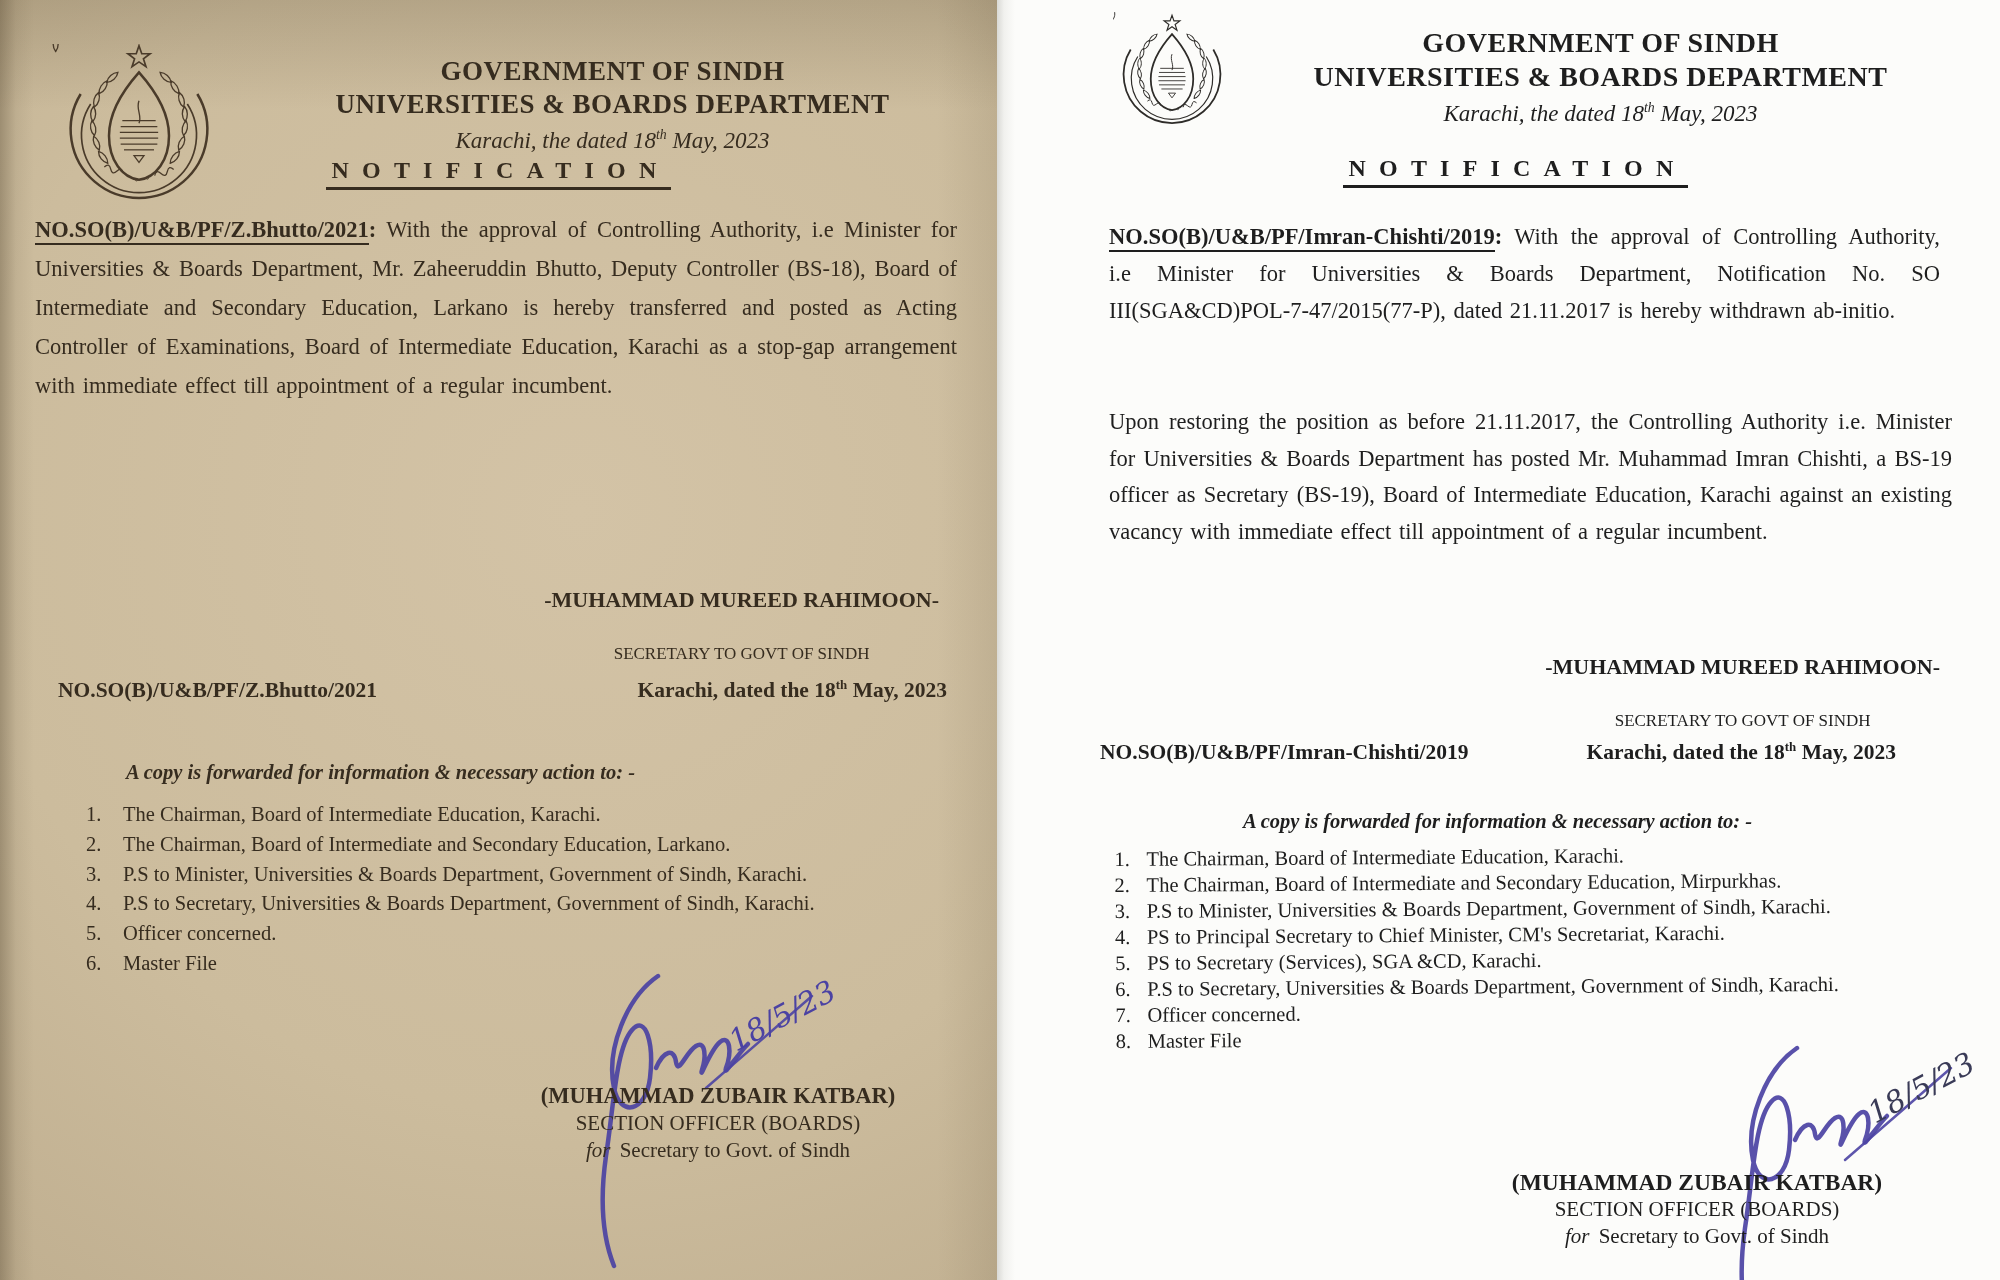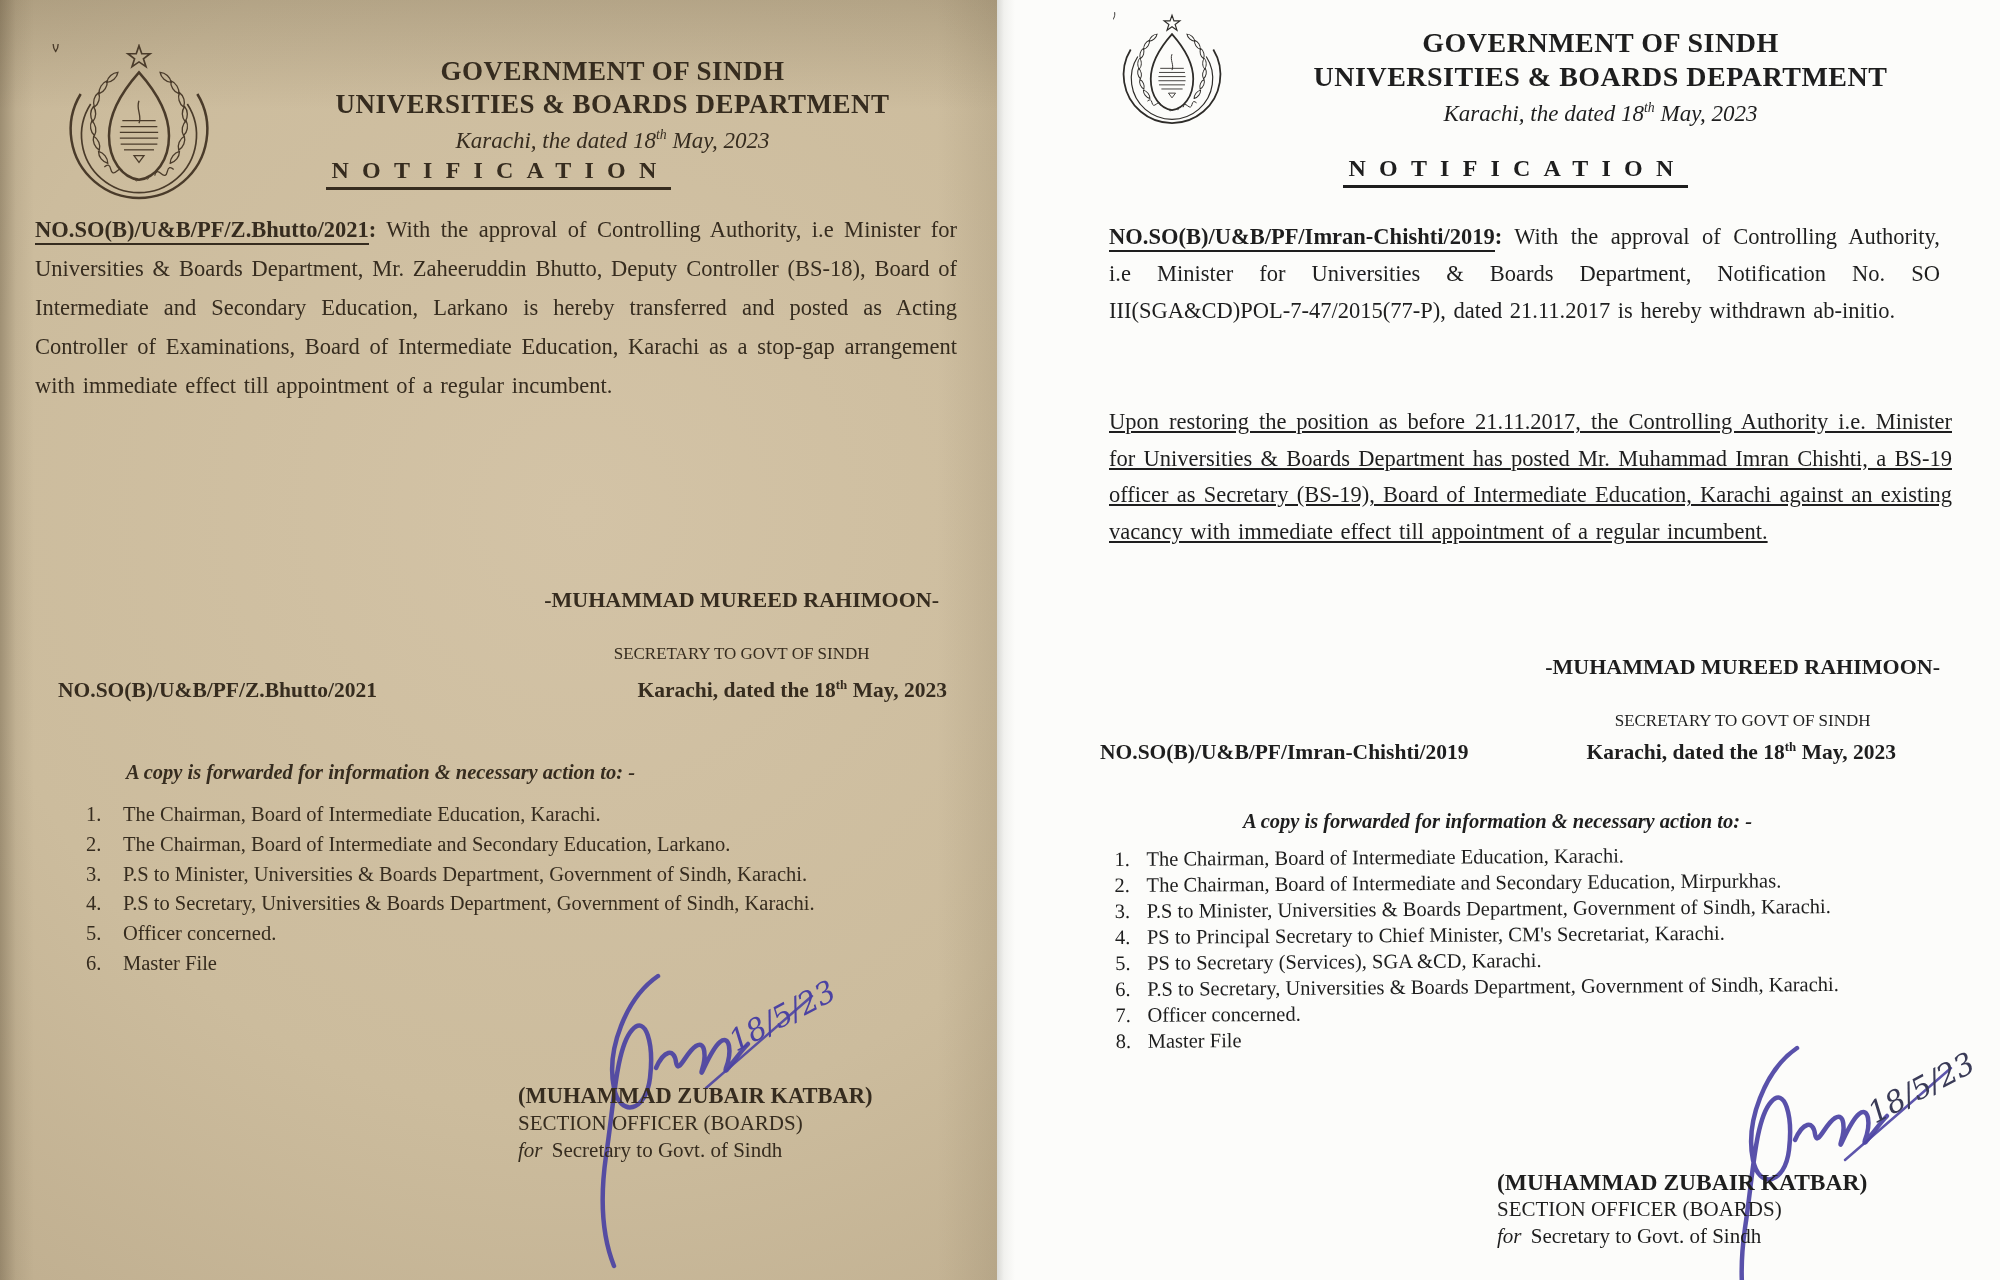--- a/index.html
+++ b/index.html
@@ -40,21 +40,21 @@
   .notif-left{top:157px;}
   .notif-right{top:155px;padding-left:34px;}
   .notif-text{
     display:inline-block;font-weight:bold;font-size:24px;letter-spacing:.55em;
     border-bottom:3px solid currentColor;padding:0 2px 3px 6px;
   }
 
   .body-par{position:absolute;text-align:justify;font-size:22.5px;margin:0;word-spacing:2px;}
   .body-left{left:35px;right:40px;top:210px;line-height:39px;}
   .body-right1{left:112px;right:60px;top:218px;line-height:37px;}
-  .body-right2{left:112px;right:48px;top:404px;line-height:36.5px;text-decoration:underline;}
+  .body-right2{left:112px;right:48px;top:404px;line-height:36.5px;}
   .ref-underline{font-weight:bold;border-bottom:2px solid currentColor;padding-bottom:1px;}
   .ref-colon{font-weight:bold;}
 
   .sec-marker{position:absolute;left:112px;right:60px;top:364px;text-align:center;
     font-weight:bold;font-size:24px;}
 
   .name-block{position:absolute;text-align:right;}
   .name-block-left{right:58px;top:586px;}
   .name-block-right{right:60px;top:653px;}
   .name-inner{display:inline-block;text-align:center;}
@@ -83,21 +83,21 @@
   .sig .ink{stroke-width:4.5;}
   .sig .slash{stroke-width:2.5;}
   .sig-date-text{font-size:30px;font-style:italic;font-family:"DejaVu Serif","Liberation Serif",serif;}
   .sig-left-ink{left:498px;top:956px;width:340px;height:318px;}
   .sig-left-ink .ink{stroke:#4b42a3;opacity:.92;}
   .sig-left-ink .slash{stroke:#4b42a3;opacity:.9;}
   .sig-left-ink .sig-date-text{fill:#4b42a3;}
   .sig-right-ink{left:640px;top:1028px;width:340px;height:318px;}
   .sig-right-ink .sig-date-text{fill:#3a3b57;}
 
-  .sign-block{position:absolute;text-align:left;}
+  .sign-block{position:absolute;text-align:center;}
   .sign-block-left{left:518px;width:400px;top:1082px;}
   .sign-block-right{left:500px;width:400px;top:1168px;}
   .sb-name{font-weight:bold;font-size:22.5px;line-height:28px;}
   .page-right .sb-name{font-size:23.5px;}
   .sb-title,.sb-for{font-size:21px;line-height:27px;}
   .sb-for i{margin-right:4px;}
 
   sup{font-size:60%;line-height:0;}
 </style>
 </head>

